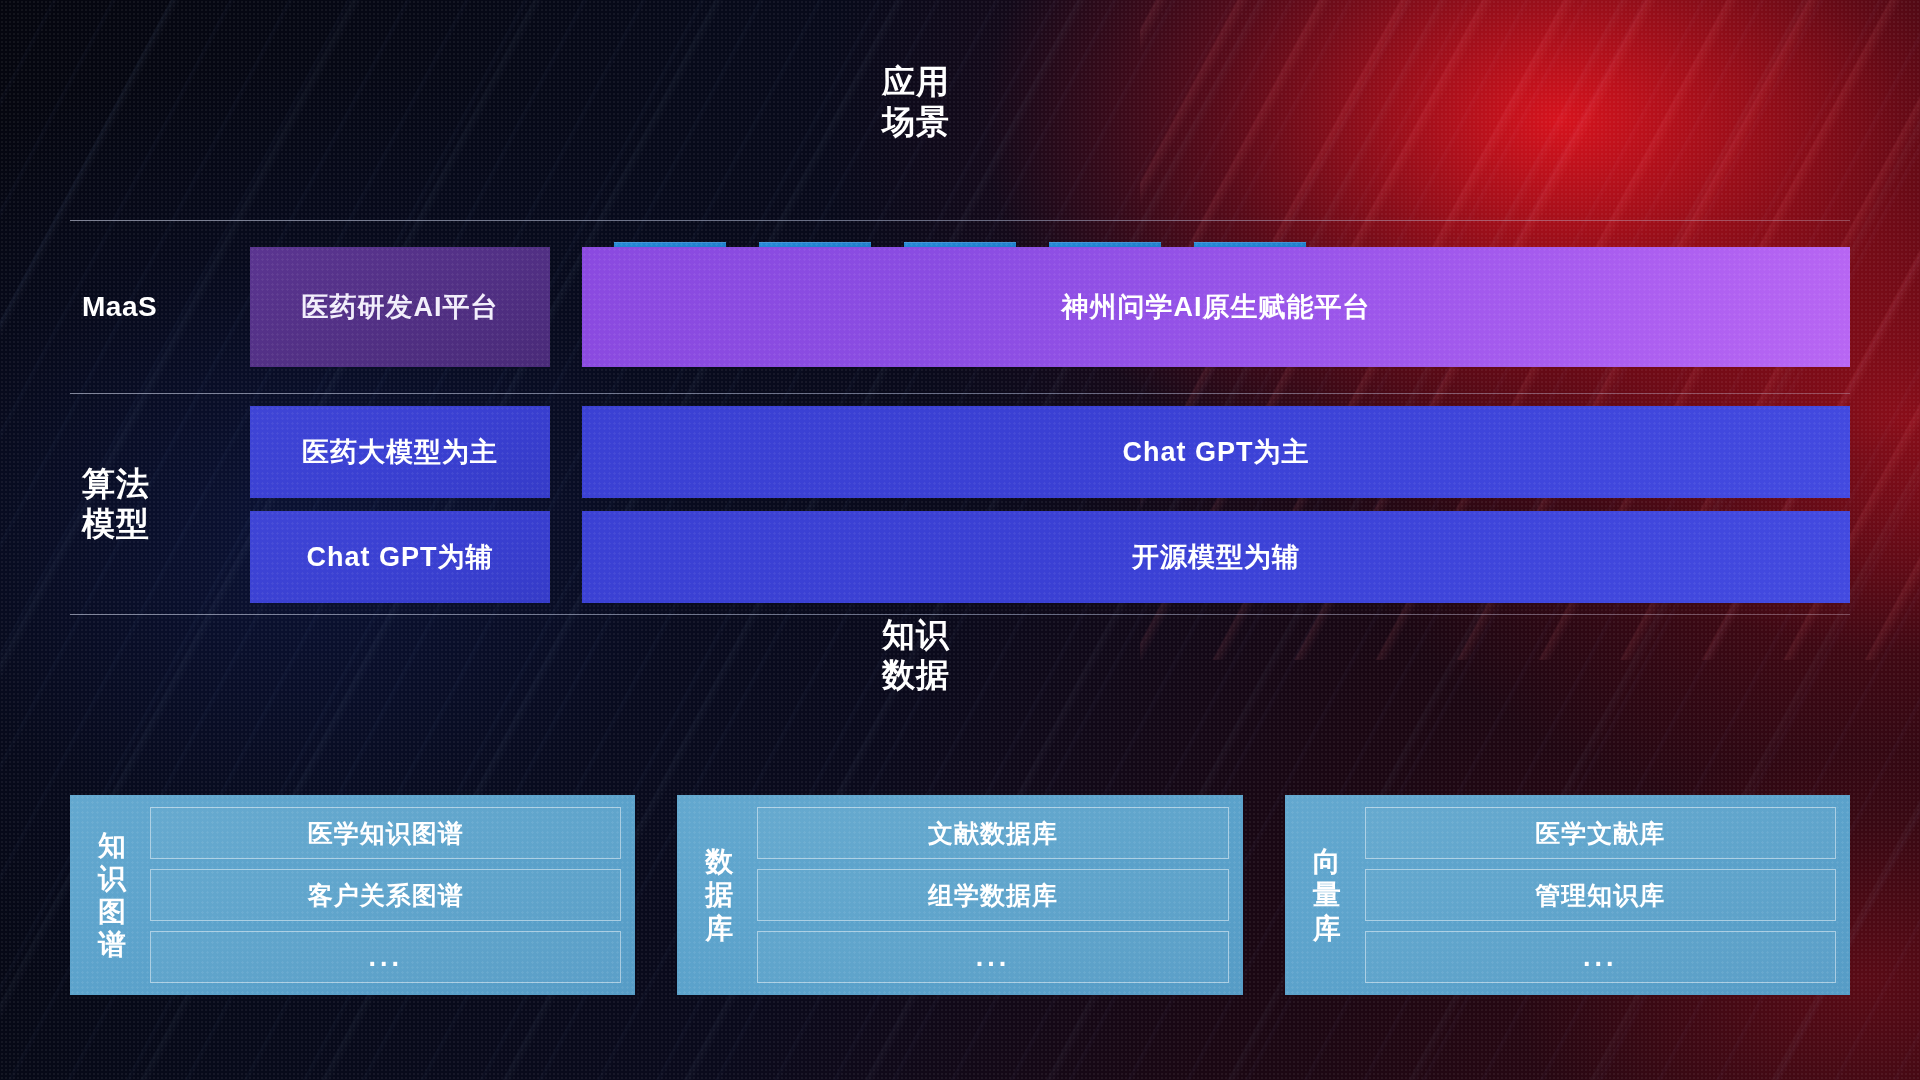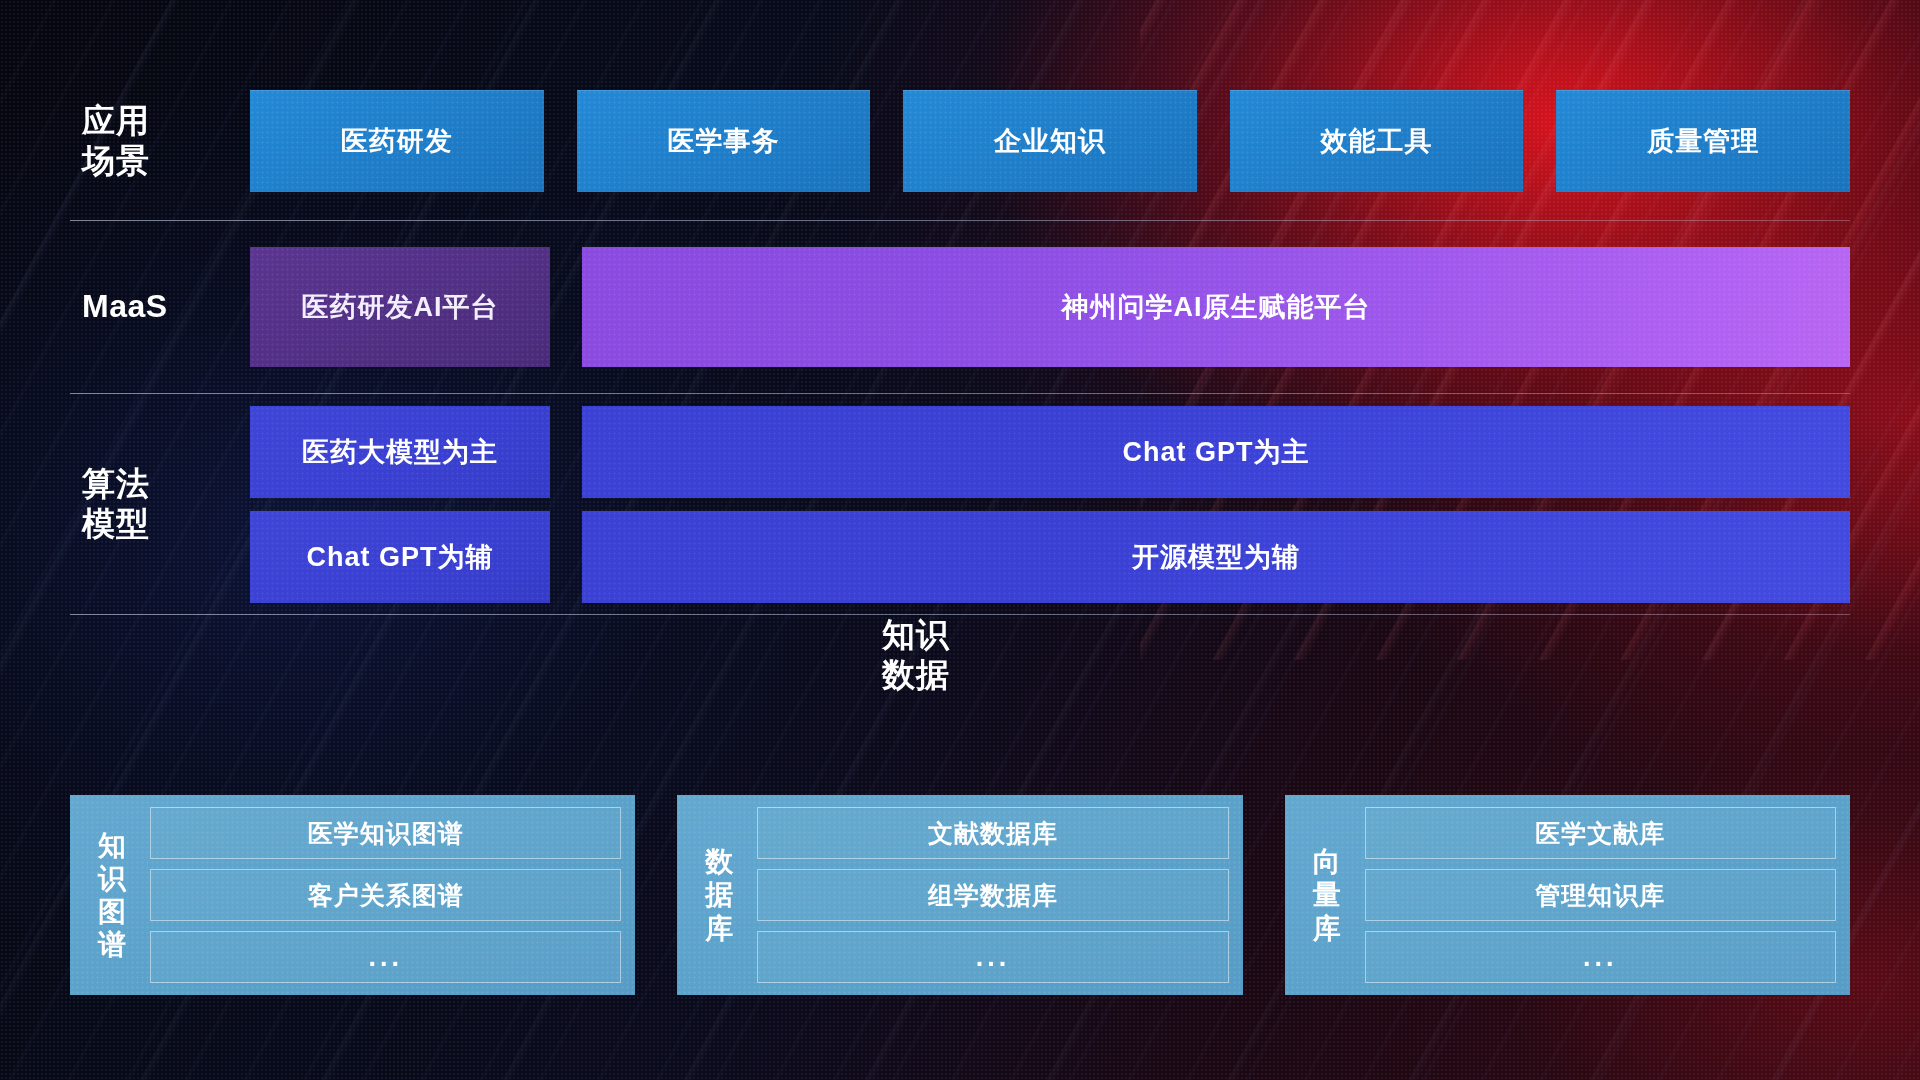--- a/index.html
+++ b/index.html
@@ -80,26 +80,26 @@
     width: 180px;
     flex: 0 0 180px;
     color: #ffffff;
     font-size: 33px;
     font-weight: bold;
     line-height: 1.22;
     letter-spacing: 1px;
     text-align: left;
     padding-left: 12px;
   }
-  .rowlabel.maas { font-size: 32px; letter-spacing: 0.5px; }
+  .rowlabel.maas { font-size: 28px; letter-spacing: 0.5px; }
 
   .rowbody { flex: 1 1 auto; display: flex; }
 
   
-  .r1 { height: 158px; }
+  .r1 { height: 158px; flex-direction: column; }
   .scenarios { gap: 33px; }
   .scenario {
     flex: 1 1 0;
     height: 102px;
     background: linear-gradient(150deg, #2389d6 0%, #1f7fcb 45%, #1a73bd 100%);
     display: flex; align-items: center; justify-content: center;
     color: #ffffff;
     font-size: 27px;
     font-weight: bold;
     letter-spacing: 1px;

